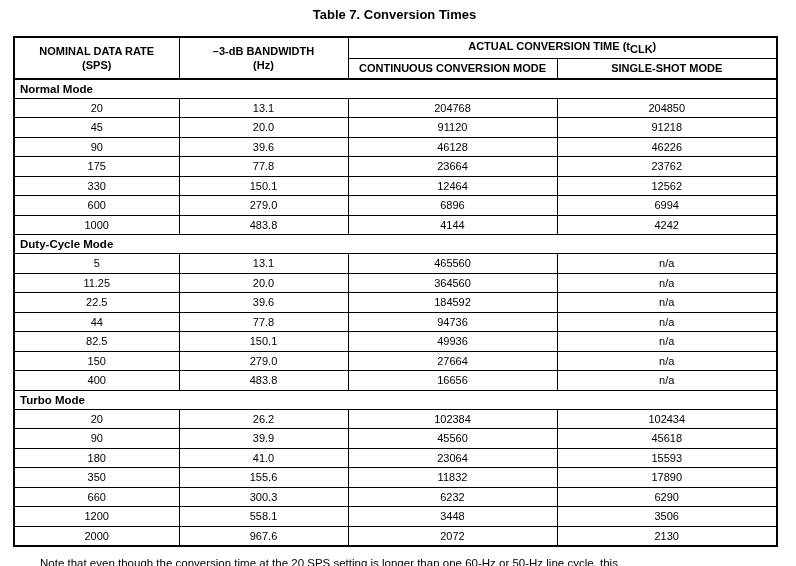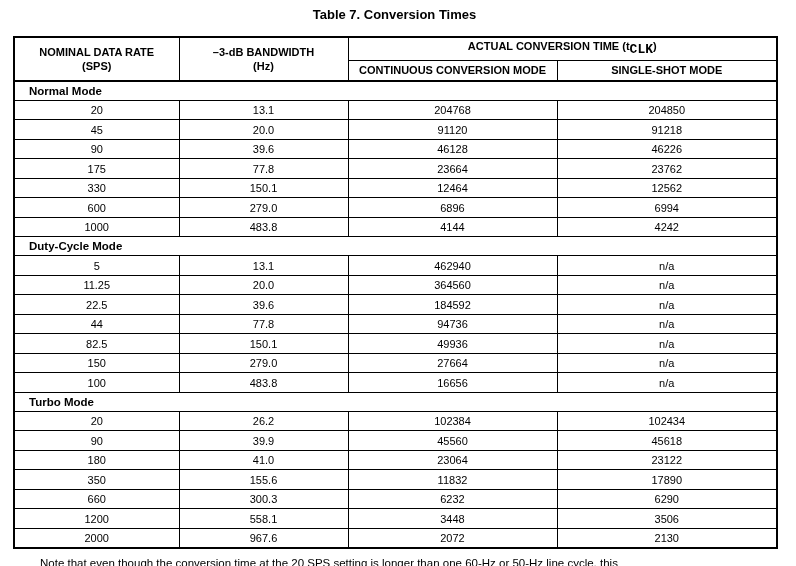--- a/index.html
+++ b/index.html
@@ -43,30 +43,30 @@
     line-height: 1.3;
   }
   table.conv thead tr.hdr-top th { height: 21px; }
   table.conv thead tr.hdr-bot th { height: 21px; }
   table.conv thead { border-bottom: 2px solid #000; }
 
   table.conv td.section-label {
     text-align: left;
     font-weight: bold;
     font-size: 11.5px;
-    padding: 2px 14px;
+    padding: 2px 5px;
     height: 19px;
   }
   table.conv td.cell {
     text-align: center;
     font-size: 11px;
     padding: 1px 2px;
     height: 19.5px;
   }
-  sub.tsub { font-size: 13px; vertical-align: -3px; font-family: Liberation Mono, monospace; }
+  sub.tsub { font-size: 11px; vertical-align: -3px; }
 
   .footnote {
     position: absolute;
     left: 40px;
     top: 557px;
     width: 756px;
     font-size: 11.5px;
     white-space: nowrap;
     overflow: hidden;
   }
@@ -149,21 +149,21 @@
           <td class="cell">483.8</td>
           <td class="cell">4144</td>
           <td class="cell">4242</td>
         </tr>
         <tr>
           <td colspan="4" class="section-label">Duty-Cycle Mode</td>
         </tr>
         <tr>
           <td class="cell">5</td>
           <td class="cell">13.1</td>
-          <td class="cell">462940</td>
+          <td class="cell">465560</td>
           <td class="cell">n/a</td>
         </tr>
         <tr>
           <td class="cell">11.25</td>
           <td class="cell">20.0</td>
           <td class="cell">364560</td>
           <td class="cell">n/a</td>
         </tr>
         <tr>
           <td class="cell">22.5</td>
@@ -183,21 +183,21 @@
           <td class="cell">49936</td>
           <td class="cell">n/a</td>
         </tr>
         <tr>
           <td class="cell">150</td>
           <td class="cell">279.0</td>
           <td class="cell">27664</td>
           <td class="cell">n/a</td>
         </tr>
         <tr>
-          <td class="cell">100</td>
+          <td class="cell">400</td>
           <td class="cell">483.8</td>
           <td class="cell">16656</td>
           <td class="cell">n/a</td>
         </tr>
         <tr>
           <td colspan="4" class="section-label">Turbo Mode</td>
         </tr>
         <tr>
           <td class="cell">20</td>
           <td class="cell">26.2</td>
@@ -207,21 +207,21 @@
         <tr>
           <td class="cell">90</td>
           <td class="cell">39.9</td>
           <td class="cell">45560</td>
           <td class="cell">45618</td>
         </tr>
         <tr>
           <td class="cell">180</td>
           <td class="cell">41.0</td>
           <td class="cell">23064</td>
-          <td class="cell">23122</td>
+          <td class="cell">15593</td>
         </tr>
         <tr>
           <td class="cell">350</td>
           <td class="cell">155.6</td>
           <td class="cell">11832</td>
           <td class="cell">17890</td>
         </tr>
         <tr>
           <td class="cell">660</td>
           <td class="cell">300.3</td>

